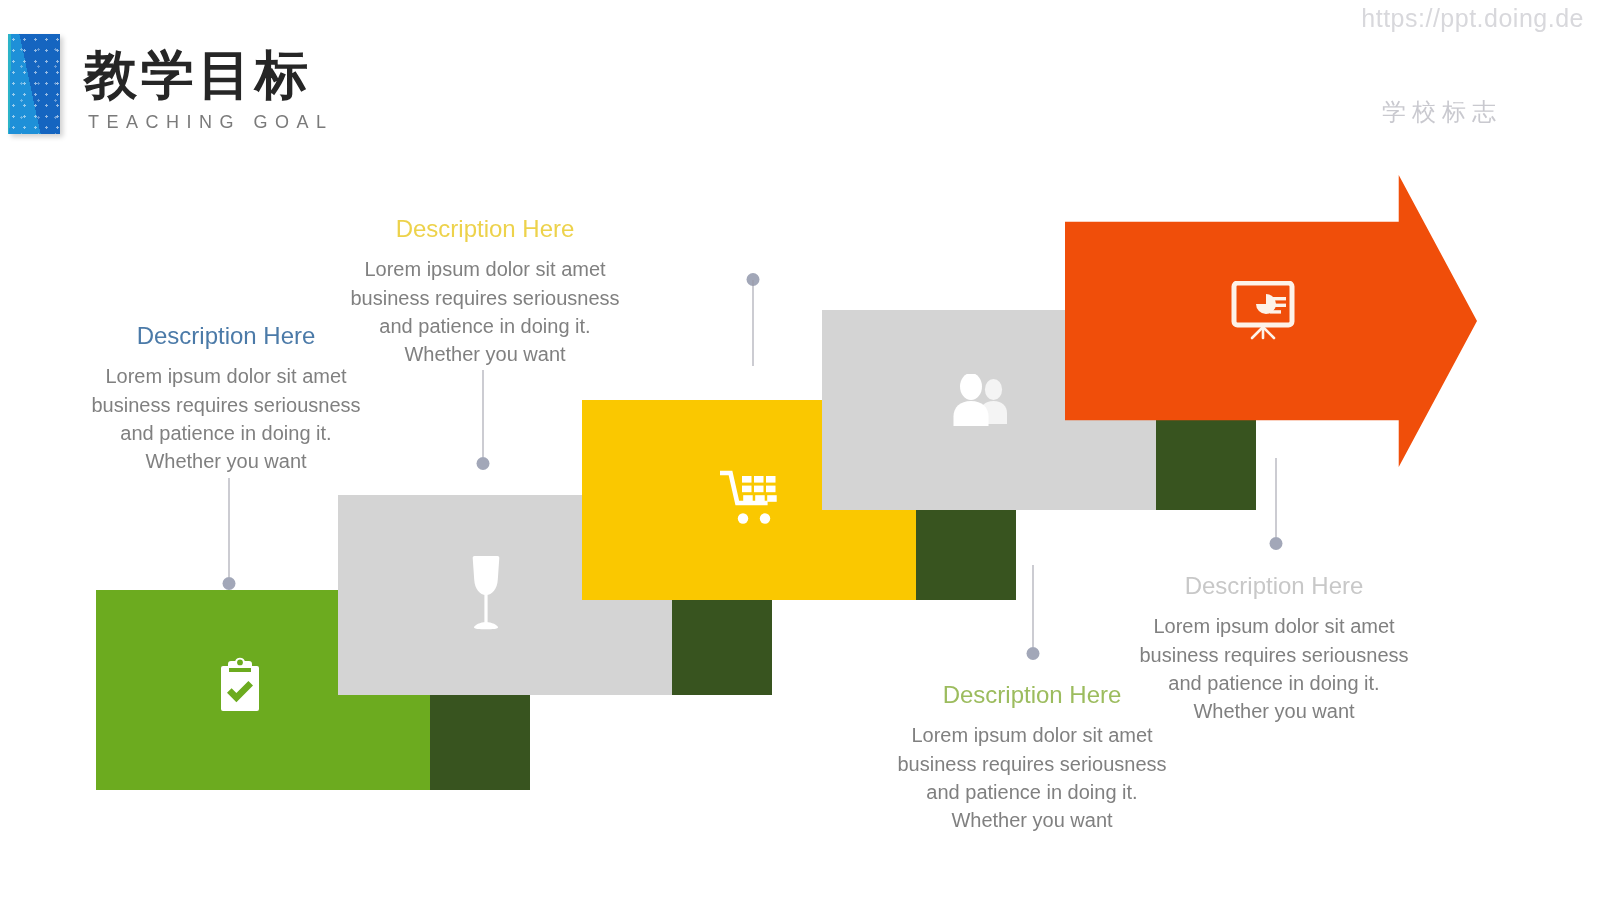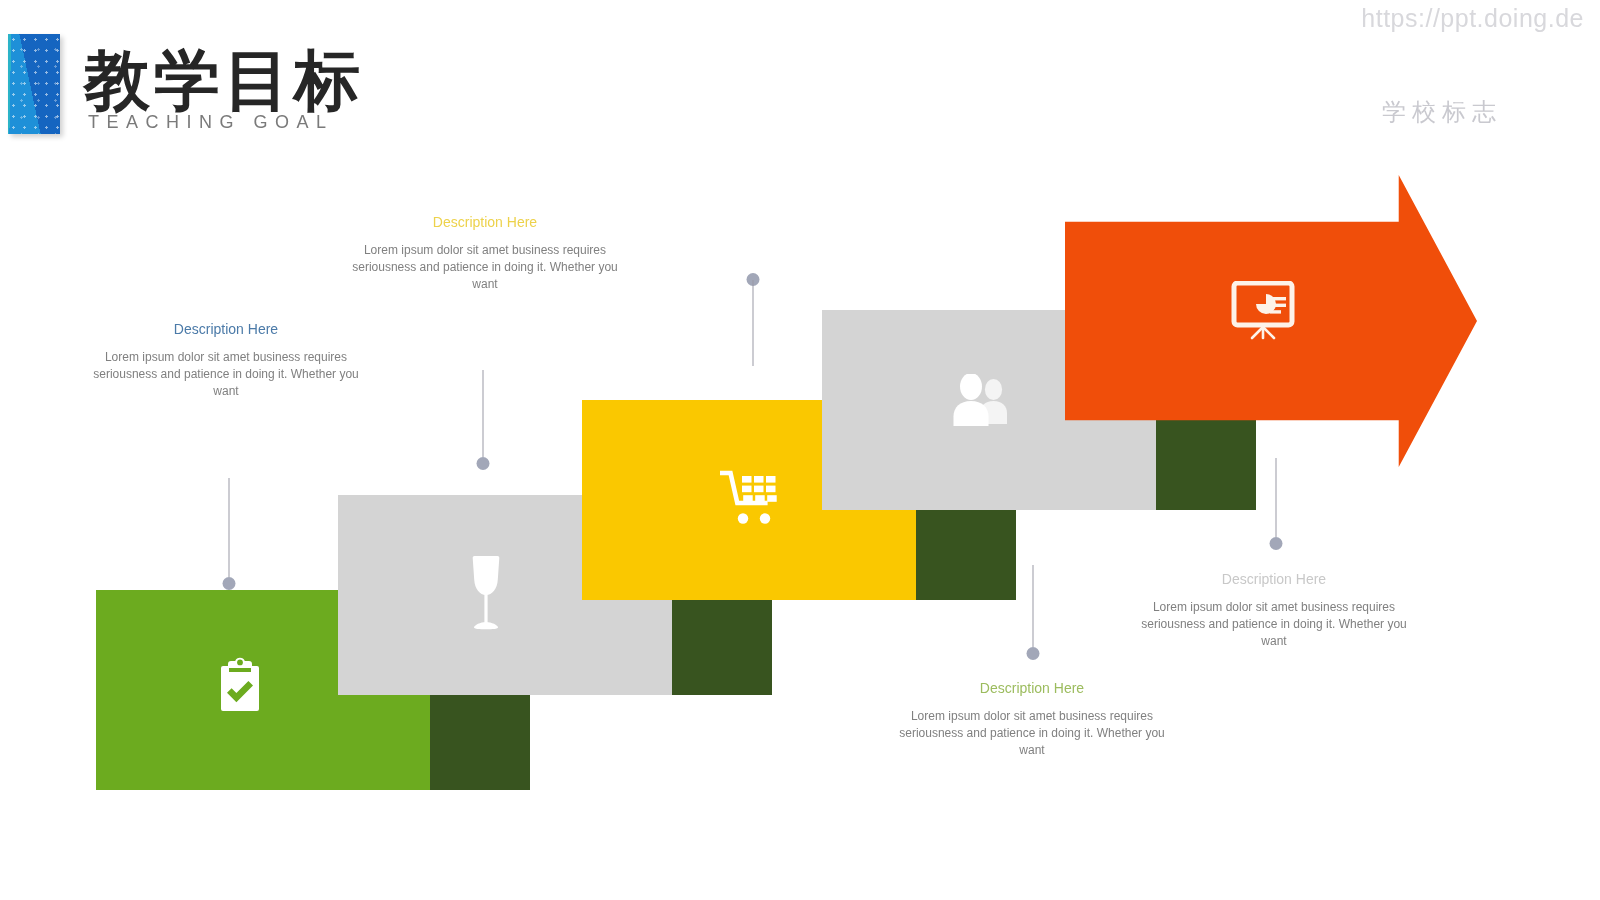--- a/index.html
+++ b/index.html
@@ -31,21 +31,21 @@
   .logo-mark .dots {
     position:absolute; inset:0;
     background-image:
       radial-gradient(rgba(255,255,255,.55) 1.1px, transparent 1.2px),
       radial-gradient(rgba(255,255,255,.35) 1px, transparent 1.1px);
     background-size:11px 11px, 17px 17px;
     background-position:0 0, 5px 7px;
   }
   .title-cn {
     position:absolute; left:84px; top:48px;
-    font-size:66px; font-weight:bold; color:#262626;
+    font-size:53px; font-weight:bold; color:#262626;
     letter-spacing:4px; line-height:1;
     font-family:"DejaVu Sans", sans-serif;
   }
   .title-en {
     position:absolute; left:88px; top:112px;
     font-size:18px; color:#7a7a7a; letter-spacing:7.5px;
     font-family:"Liberation Sans", sans-serif;
   }
   .watermark {
     position:absolute; right:16px; top:4px;
@@ -85,25 +85,25 @@
   .conn .dot {
     position:absolute; left:50%; top:0; width:13px; height:13px;
     border-radius:50%; background:#a2a7b8; transform:translateX(-50%);
   }
   .conn.up .line { top:0; bottom:13px; }
   .conn.up .dot  { top:auto; bottom:0; }
 
   
   .desc { position:absolute; width:270px; text-align:center; z-index:5; }
   .desc .head {
-    font-size:14px; line-height:1.3; margin-bottom:11px;
+    font-size:24px; line-height:1.3; margin-bottom:11px;
     font-family:"Liberation Sans", sans-serif;
   }
   .desc .body {
-    font-size:12px; line-height:1.42; color:#808080;
+    font-size:20px; line-height:1.42; color:#808080;
     font-family:"Liberation Sans", sans-serif;
   }
 </style>
 </head>
 <body>
 
 <div id="stage">
 
   <div class="logo-mark">
     <div class="fan"></div>

